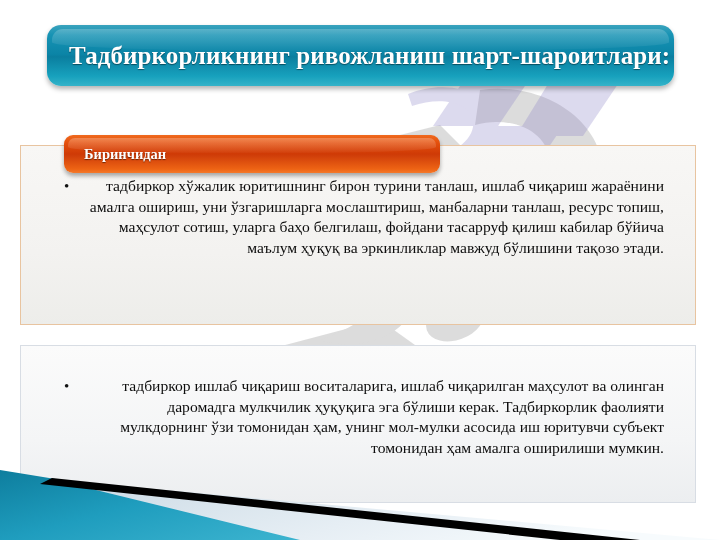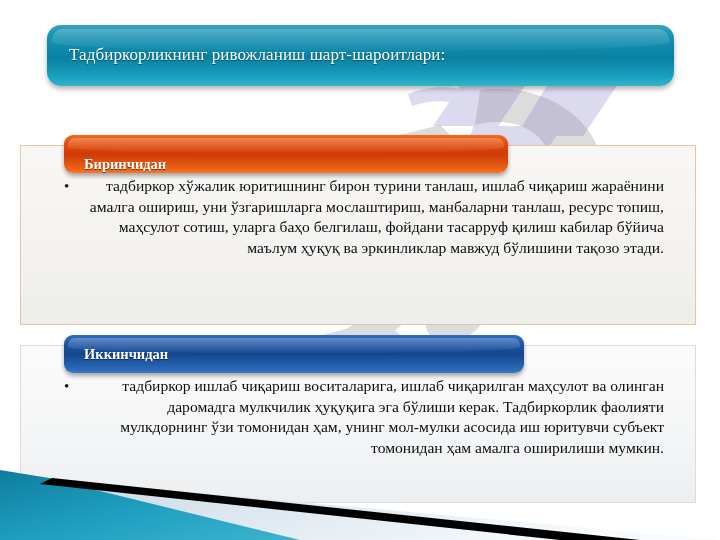--- a/index.html
+++ b/index.html
@@ -79,25 +79,26 @@
     left: 5px; right: 5px; top: 4px;
     height: 22px;
     border-radius: 11px 11px 40% 40%;
     background: linear-gradient(to bottom, rgba(255,255,255,0.22), rgba(255,255,255,0.02));
     pointer-events: none;
   }
   .title-text {
     position: relative;
     z-index: 2;
     color: #ffffff;
-    font-size: 17px;
+    font-size: 25px;
     line-height: 1.1;
     letter-spacing: 0.1px;
     text-shadow: 0 1px 1px rgba(0,0,0,0.45);
     white-space: nowrap;
+    font-weight: bold;
   }
 
   
   .panel {
     position: absolute;
     box-sizing: border-box;
     background: linear-gradient(to bottom, #f7f7f7 0%, #f2f2f2 55%, #ebebeb 100%);
   }
   .panel-one {
     left: 20px;
@@ -143,30 +144,29 @@
     color: #ffffff;
     font-family: "Liberation Serif", serif;
     font-weight: bold;
     font-size: 14.5px;
     text-shadow: 0 1px 1px rgba(0,0,0,0.5);
     white-space: nowrap;
   }
   .pill-orange {
     left: 64px;
     top: 135px;
-    width: 444px;
+    width: 376px;
     background:
       linear-gradient(to bottom,
         #f06a1e 0%,
         #e4500d 20%,
         #cf3a06 50%,
         #d1400a 56%,
         #ee6414 90%,
         #f4792c 100%);
-    align-items: flex-end;
   }
   .pill-blue {
     left: 64px;
     top: 335px;
     width: 460px;
     background:
       linear-gradient(to bottom,
         #2f6fc0 0%,
         #1e5aa8 20%,
         #14458c 50%,
@@ -249,23 +249,20 @@
 
   <div class="body-block body-one">
     <div class="bullet-row">
       <span class="bullet-dot">•</span>
       <span class="bullet-text">тадбиркор хўжалик юритишнинг бирон турини танлаш, ишлаб чиқариш жараёнини амалга ошириш, уни ўзгаришларга мослаштириш, манбаларни танлаш, ресурс топиш, маҳсулот сотиш, уларга баҳо белгилаш, фойдани тасарруф қилиш кабилар бўйича маълум ҳуқуқ ва эркинликлар мавжуд бўлишини тақозо этади.</span>
     </div>
   </div>
 
   <div class="panel panel-two"></div>
 
-  <div class="pill pill-blue">
-    <span class="pill-label">Иккинчидан</span>
-  </div>
 
   <div class="body-block body-two">
     <div class="bullet-row">
       <span class="bullet-dot">•</span>
       <span class="bullet-text">тадбиркор ишлаб чиқариш воситаларига, ишлаб чиқарилган маҳсулот ва олинган даромадга мулкчилик ҳуқуқига эга бўлиши керак. Тадбиркорлик фаолияти мулкдорнинг ўзи томонидан ҳам, унинг мол-мулки асосида иш юритувчи субъект томонидан ҳам амалга оширилиши мумкин.</span>
     </div>
   </div>
 
   <svg class="bottom-deco" viewBox="0 0 720 90" preserveAspectRatio="none">
     <defs>

